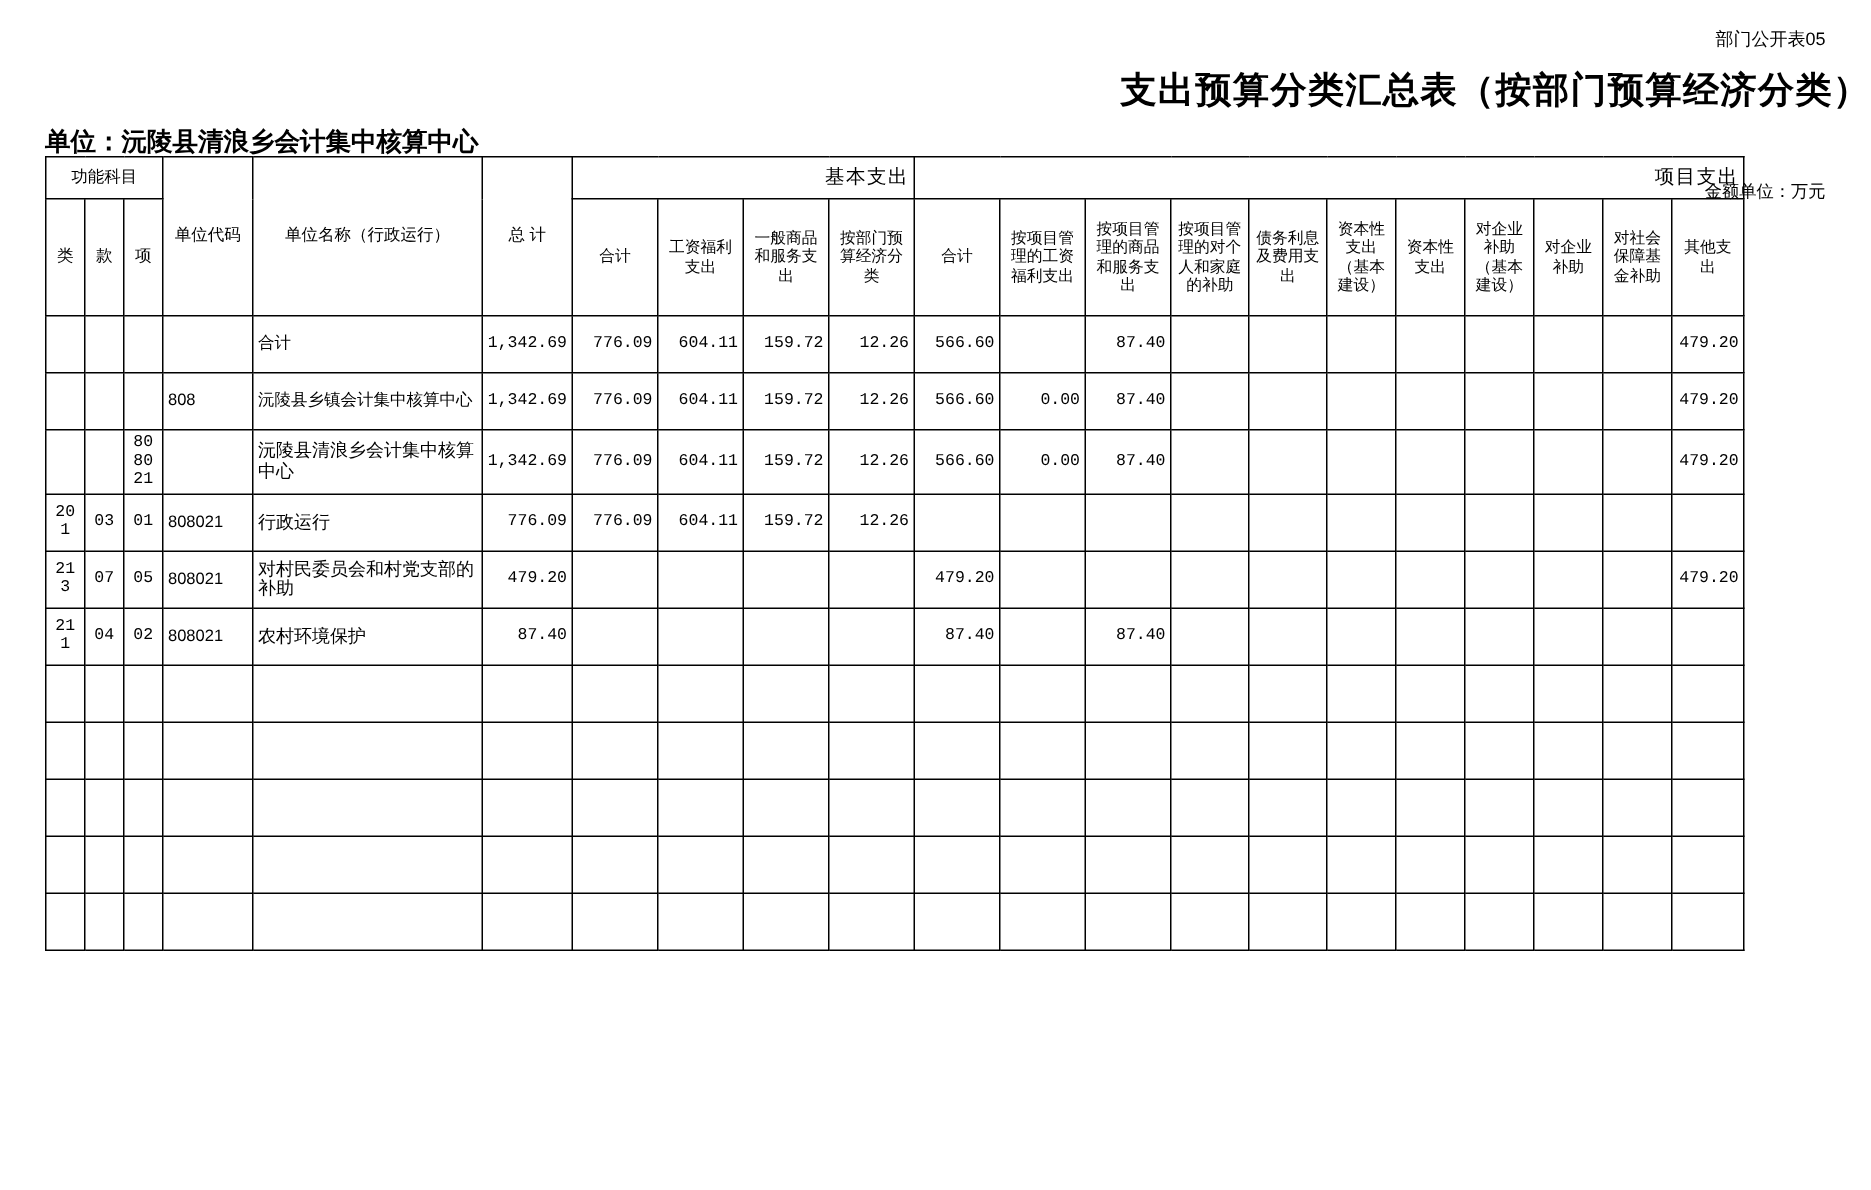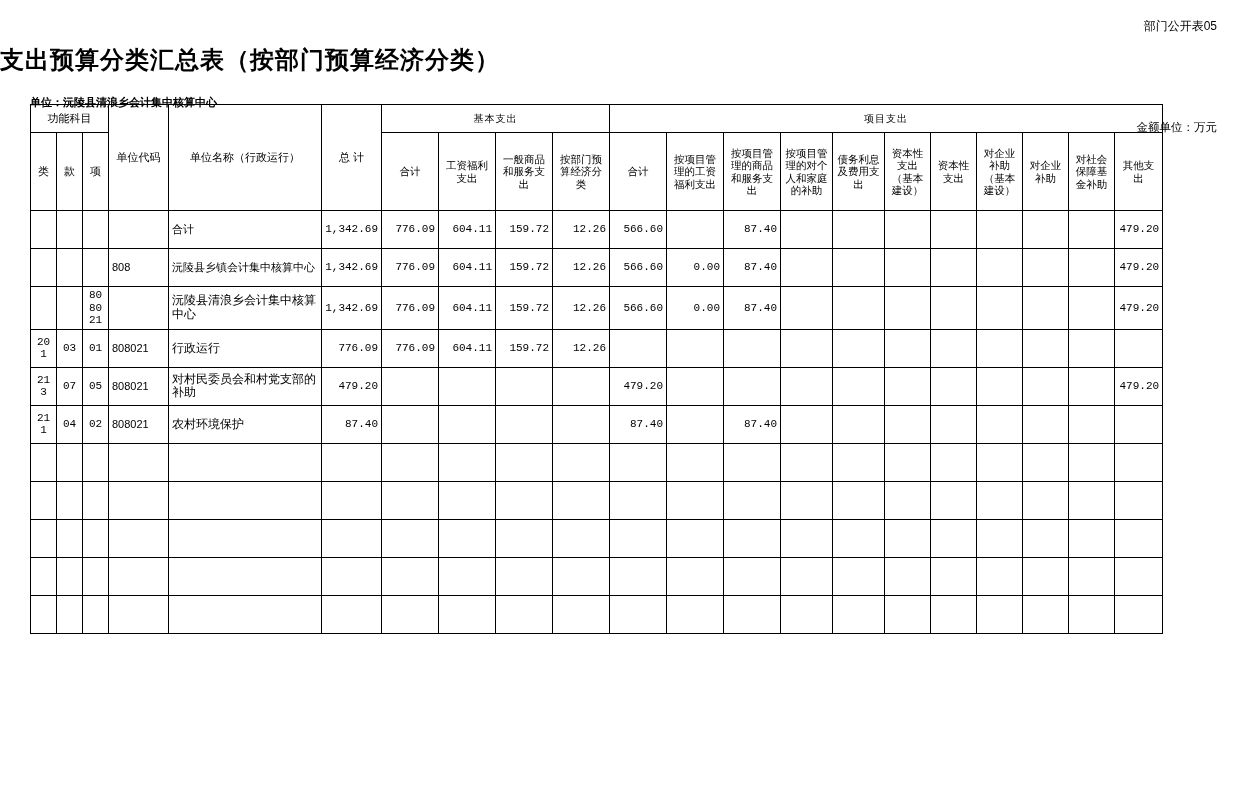--- a/index.html
+++ b/index.html
@@ -25,31 +25,31 @@
     top: 18px;
     right: 30px;
     font-size: 12px;
     font-family: "Liberation Sans", "DejaVu Sans", sans-serif;
   }
   .doc-title {
     position: absolute;
     top: 44px;
     left: 0;
     width: 1247px;
-    text-align: left;
+    text-align: right;
     font-size: 24px;
     font-weight: bold;
     letter-spacing: 1px;
     font-family: Liberation Mono, monospace;
   }
   .unit-left {
     position: absolute;
-    top: 95px;
+    top: 83px;
     left: 30px;
-    font-size: 11px;
+    font-size: 17px;
     font-weight: bold;
     font-family: "Liberation Sans", "DejaVu Sans", sans-serif;
   }
   .unit-right {
     position: absolute;
     top: 84px;
     right: 30px;
     font-size: 11.5px;
     font-family: "Liberation Sans", "DejaVu Sans", sans-serif;
     margin-top: 36px;
@@ -72,23 +72,23 @@
     line-height: 1.15;
     word-wrap: break-word;
     overflow-wrap: break-word;
   }
   .hdr {
     text-align: center;
     font-weight: bold;
     font-size: 11px;
   }
   .hdr-group {
-    text-align: center;
+    text-align: right;
     font-weight: bold;
-    font-size: 10px;
+    font-size: 13px;
     letter-spacing: 1px;
     margin-left: 40px;
   }
   .hdr-small {
     text-align: center;
     font-weight: bold;
     font-size: 10.5px;
     line-height: 1.2;
   }
   .num {

